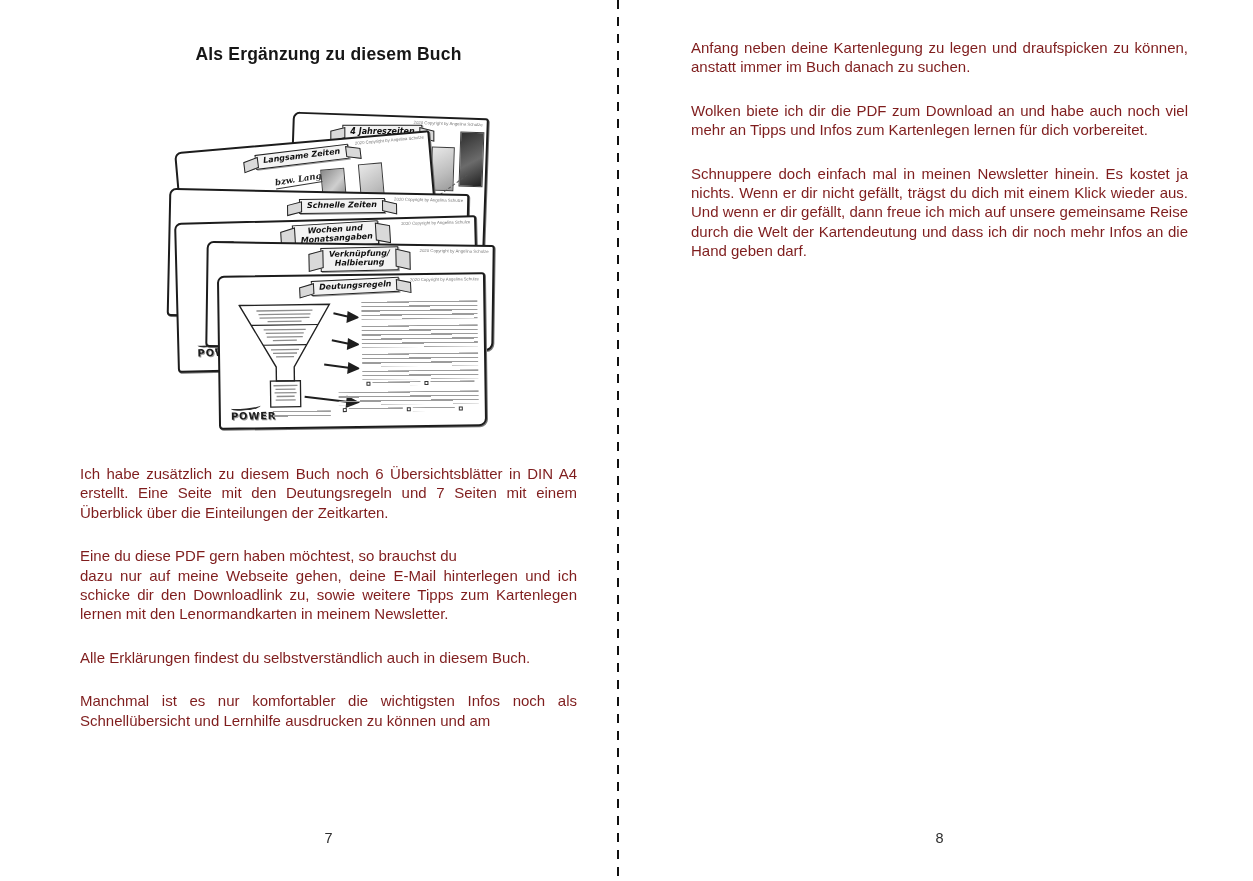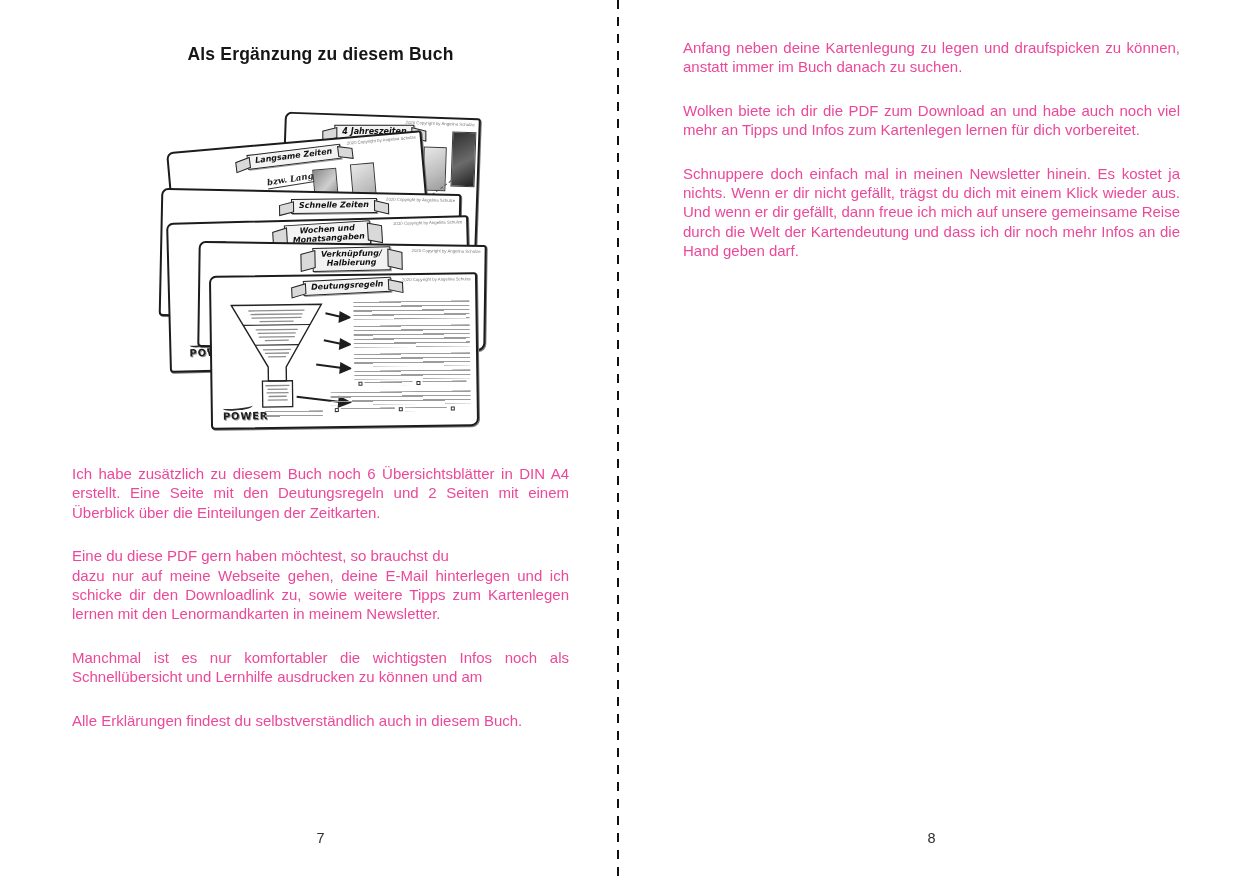--- a/index.html
+++ b/index.html
@@ -2,36 +2,36 @@
 <html><head>
 <meta charset="utf-8">
 <style>
   * { box-sizing: border-box; }
   html,body { margin:0; padding:0; }
   body {
     width:1253px; height:881px; position:relative; overflow:hidden;
     background:#ffffff; font-family:"Liberation Sans", sans-serif;
   }
 
-  .page { position:absolute; top:0; width:497px; height:741px; }
+  .page { position:absolute; top:0; width:497px; height:741px;margin-left:8px; }
   .page-left  { left:72px; }
   .page-right { left:683px; }
 
   .divider {
     position:absolute; left:617px; top:0; width:2px; height:881px;
     background: repeating-linear-gradient(to bottom, #111 0 9px, transparent 9px 17px);
   }
 
   .heading {
     margin:44px 0 0 0; font-size:17.5px; line-height:21px; font-weight:bold;
     color:#161616; text-align:center; letter-spacing:0.2px;
   }
 
   .para {
-    font-size:15px; line-height:19.4px; color:#ec4899;
+    font-size:15px; line-height:19.4px; color:#7f1d1d;
     text-align:justify; white-space:pre-line; margin:24px 0 0 0;
   }
   .para.first-left  { margin-top:31px; }
   .para.first-right { margin-top:38px; }
   .url-line {
     font-size:15px; line-height:19.4px; color:#3d3d3d; margin:24px 0 0 0;
     white-space:nowrap;
   }
 
   .pagenum {
@@ -229,25 +229,25 @@
       <div class="cb" style="left:186px; top:132px;"></div>
       <div class="cb" style="left:238px; top:132px;"></div>
       <div class="txtblock" style="left:128px; top:132px; width:54px; height:4px;"></div>
       <div class="txtblock" style="left:192px; top:132px; width:42px; height:4px;"></div>
 
       <div class="power" style="left:10px; top:126px;">POWER</div>
       <div class="txtblock" style="left:52px; top:134px; width:58px; height:8px;"></div>
     </div>
   </div>
 
-  <div class="para first-left">Ich habe zusätzlich zu diesem Buch noch 6 Übersichtsblätter in DIN A4 erstellt. Eine Seite mit den Deutungsregeln und 2 Seiten mit einem Überblick über die Einteilungen der Zeitkarten.</div>
+  <div class="para first-left">Ich habe zusätzlich zu diesem Buch noch 6 Übersichtsblätter in DIN A4 erstellt. Eine Seite mit den Deutungsregeln und 7 Seiten mit einem Überblick über die Einteilungen der Zeitkarten.</div>
   <div class="para">Eine du diese PDF gern haben möchtest, so brauchst du
 dazu nur auf meine Webseite gehen, deine E-Mail hinterlegen und ich schicke dir den Downloadlink zu, sowie weitere Tipps zum Kartenlegen lernen mit den Lenormandkarten in meinem Newsletter.</div>
+  <div class="para">Alle Erklärungen findest du selbstverständlich auch in diesem Buch.</div>
   <div class="para">Manchmal ist es nur komfortabler die wichtigsten Infos noch als Schnellübersicht und Lernhilfe ausdrucken zu können und am</div>
-  <div class="para">Alle Erklärungen findest du selbstverständlich auch in diesem Buch.</div>
 
   <div class="pagenum">7</div>
 </div>
 
 <div class="divider"></div>
 
 <div class="page page-right">
   <div class="para first-right">Anfang neben deine Kartenlegung zu legen und draufspicken zu können, anstatt immer im Buch danach zu suchen.</div>
   <div class="para">Wolken biete ich dir die PDF zum Download an und habe auch noch viel mehr an Tipps und Infos zum Kartenlegen lernen für dich vorbereitet.</div>
   <div class="para">Schnuppere doch einfach mal in meinen Newsletter hinein. Es kostet ja nichts. Wenn er dir nicht gefällt, trägst du dich mit einem Klick wieder aus. Und wenn er dir gefällt, dann freue ich mich auf unsere gemeinsame Reise durch die Welt der Kartendeutung und dass ich dir noch mehr Infos an die Hand geben darf.</div>

